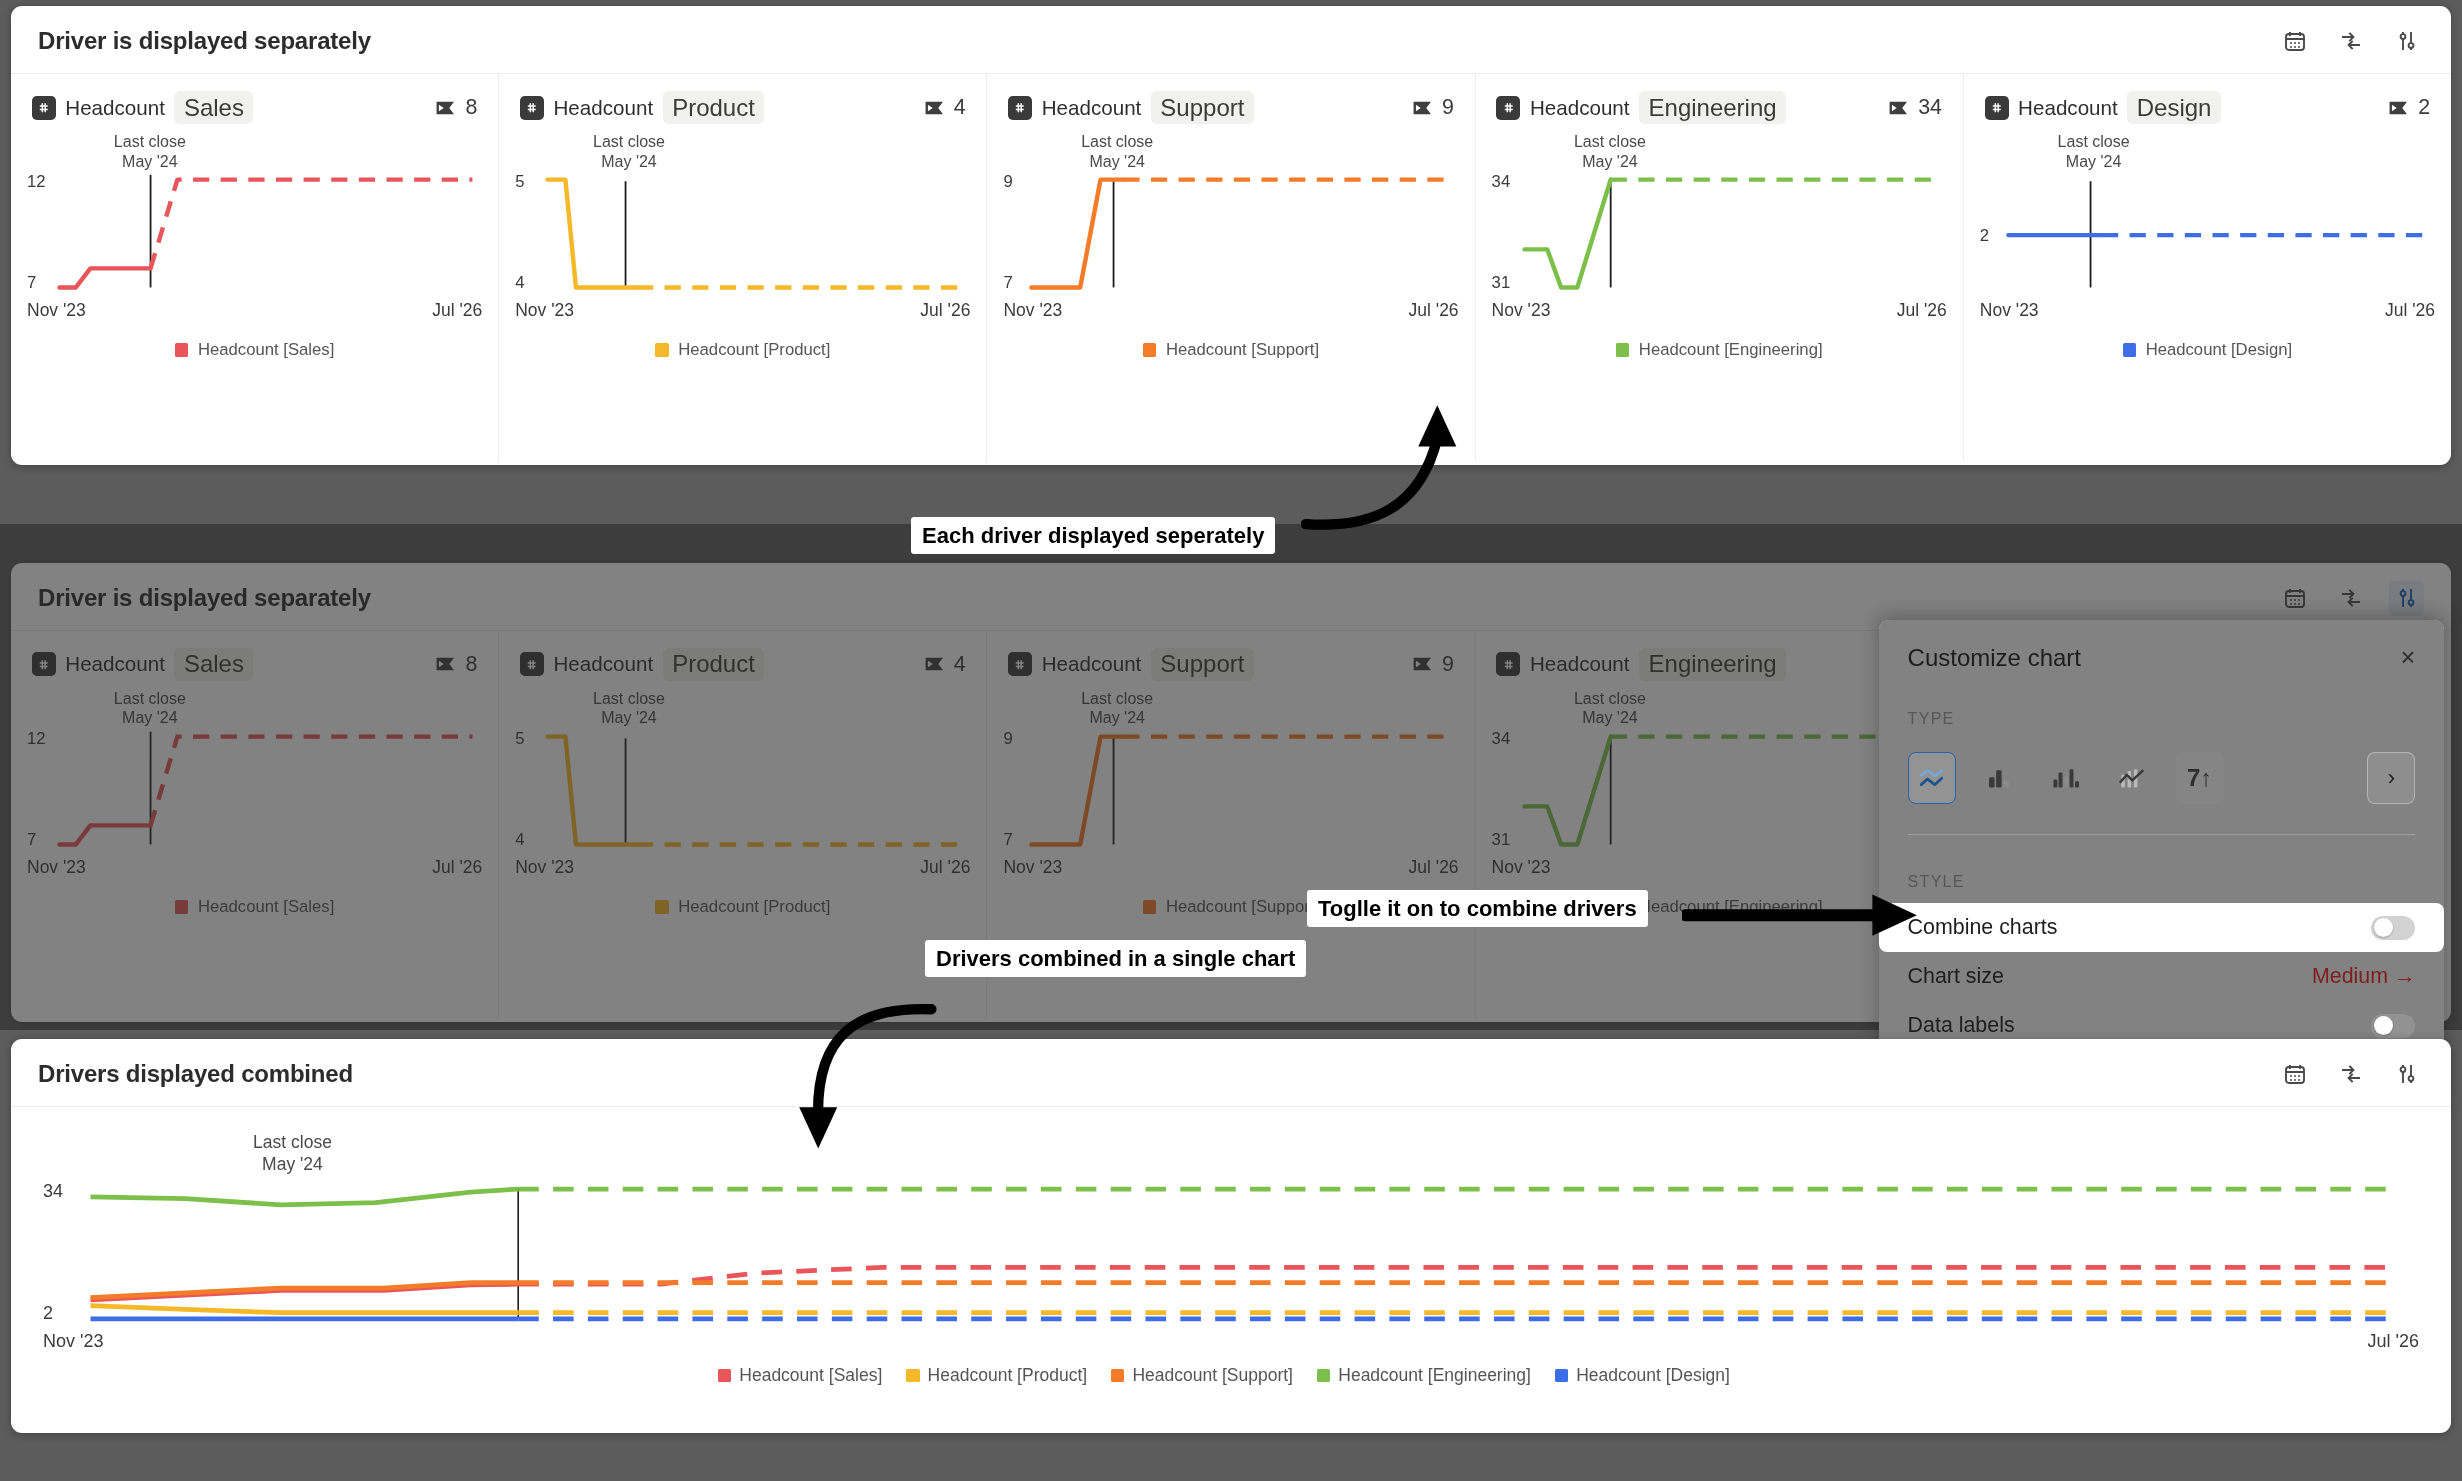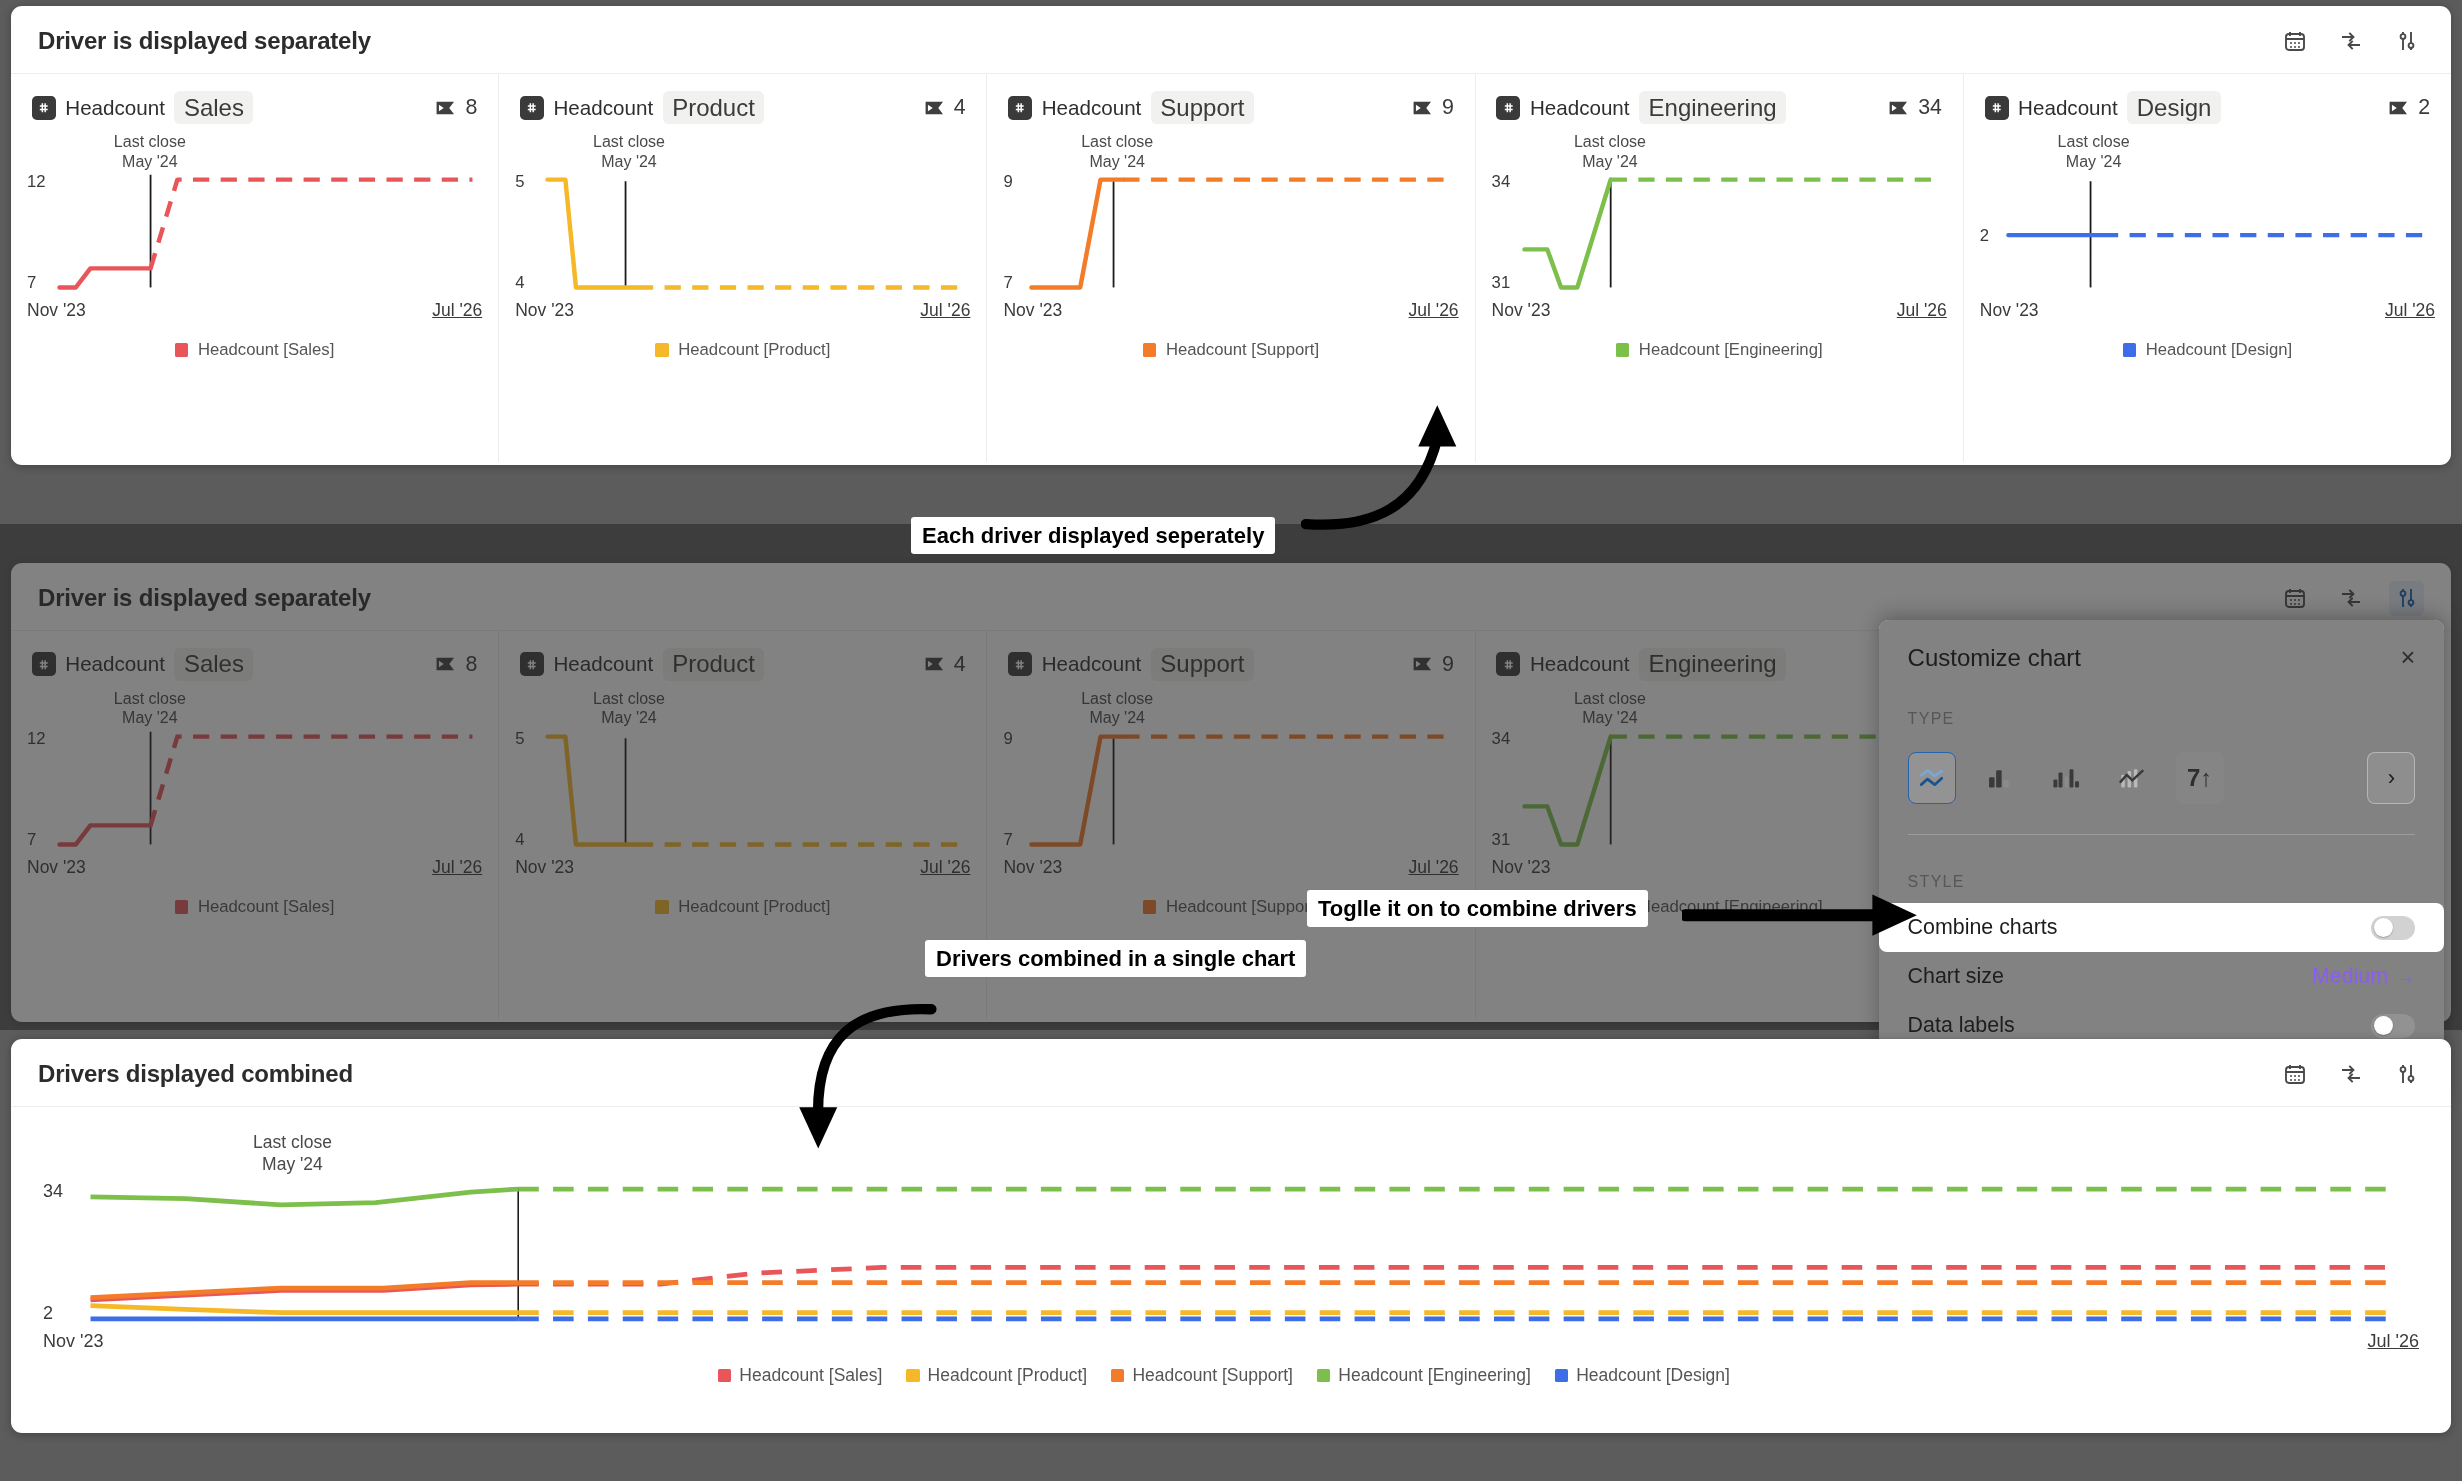--- a/index.html
+++ b/index.html
@@ -64,21 +64,21 @@
   .plot svg { display:block; width:100%; height:100%; }
   .lastclose {
     position:absolute; top:0; text-align:center;
     font-size:16px; line-height:1.22; color:#4a4a4a; white-space:nowrap;
     transform:translateX(-50%);
   }
   .ytop, .ybot {
     position:absolute; font-size:16.7px; color:#3b3b3b; left:0;
   }
   .xleft, .xright { position:absolute; font-size:17.5px; color:#3b3b3b; bottom:-4.8px; }
-  .xleft { left:0; } .xright { right:0;text-decoration:underline; }
+  .xleft { left:0; } .xright { right:0; }
 
   .panel-legend {
     display:flex; align-items:center; justify-content:center; gap:9.5px;
     padding-top:24px;
   }
   .swatch { width:13.5px; height:13.5px; border-radius:1.6px; flex:0 0 auto; }
   .legend-label { font-size:16.7px; color:#555; white-space:nowrap; }
 
   
   #sec1 { left:11px; top:6.3px; width:2440px; height:459px; }
@@ -140,21 +140,21 @@
   .toggle {
     width:44px; height:24px; border-radius:12px; background:#d2d2d2;
     position:relative; flex:0 0 auto;
   }
   .toggle::after {
     content:""; position:absolute; left:2.4px; top:2.4px;
     width:19px; height:19px; border-radius:50%; background:#fff;
     box-shadow:0 0.8px 1.6px rgba(0,0,0,.3);
   }
   .toggle.dim { background:rgba(160,160,160,.55); }
-  .opt-value { font-size:21.4px; color:#8b5cf6; }
+  .opt-value { font-size:21.4px; color:#7f1d1d; }
 
   
   .anno {
     position:absolute; background:#ffffff; color:#000;
     font-weight:bold; font-size:22px; padding:5.6px 11px;
     border-radius:3.2px; white-space:nowrap; z-index:40;
   }
   .arrow-svg { position:absolute; z-index:39; pointer-events:none; }
 </style>
 </head>

